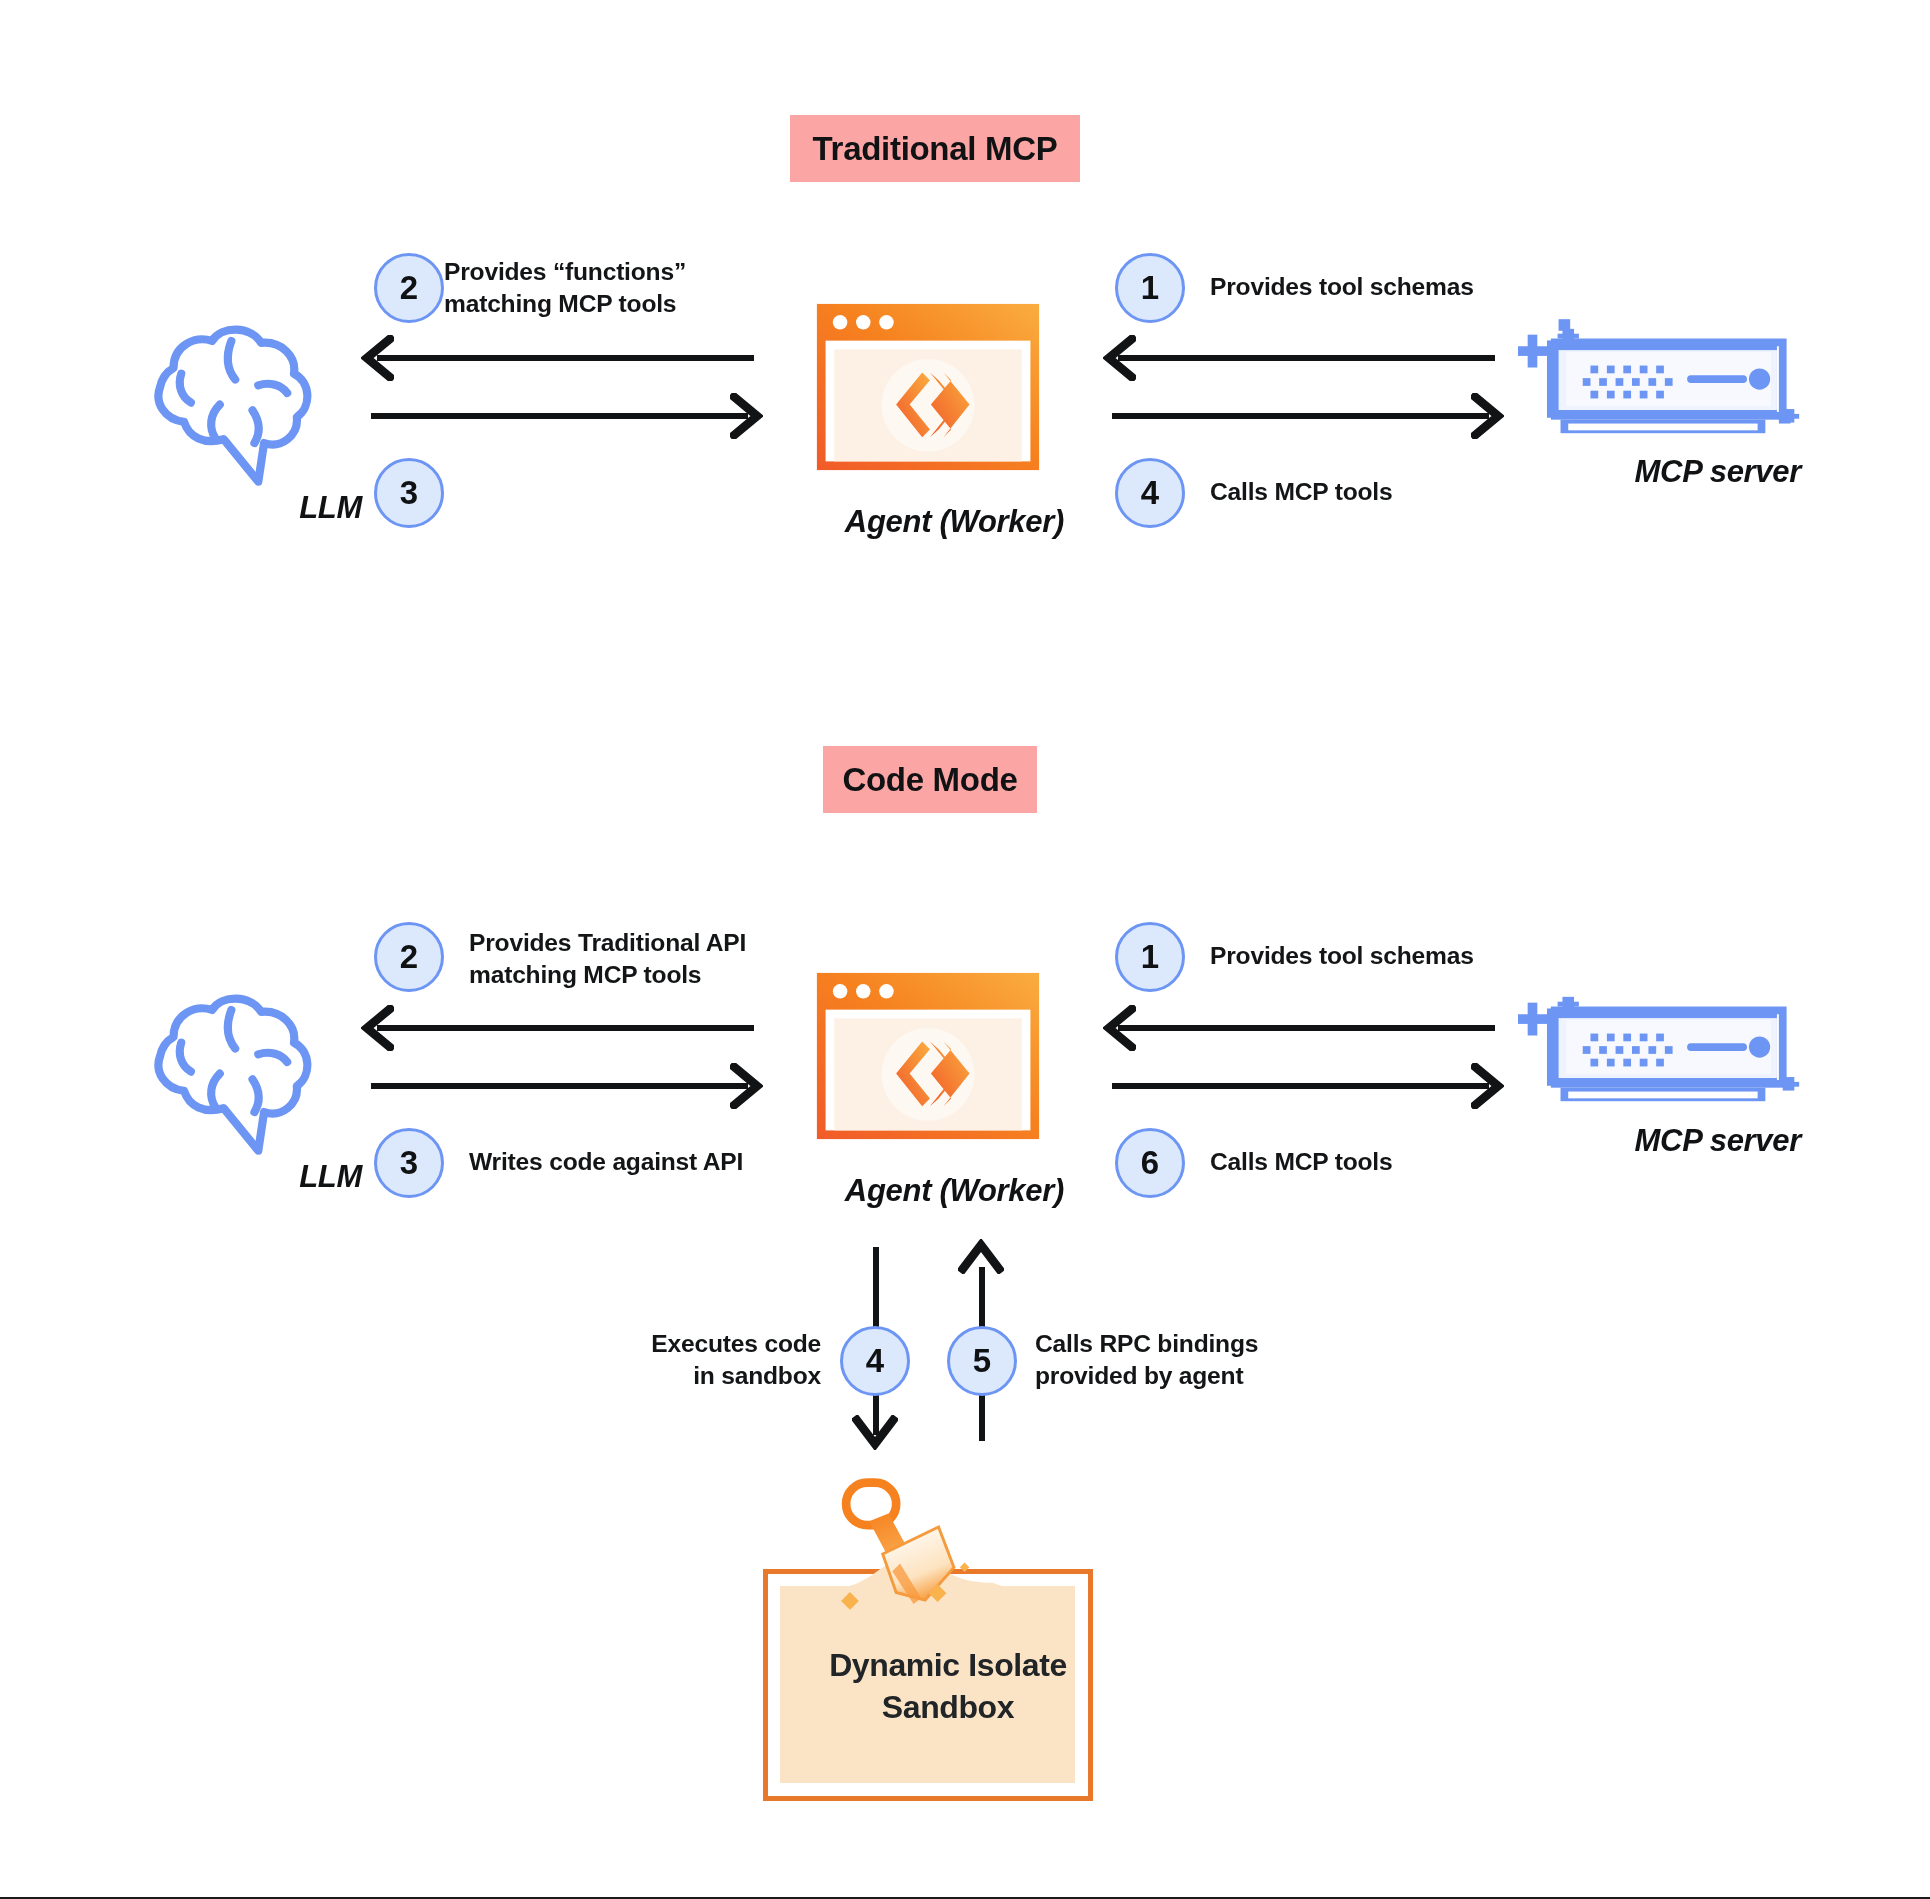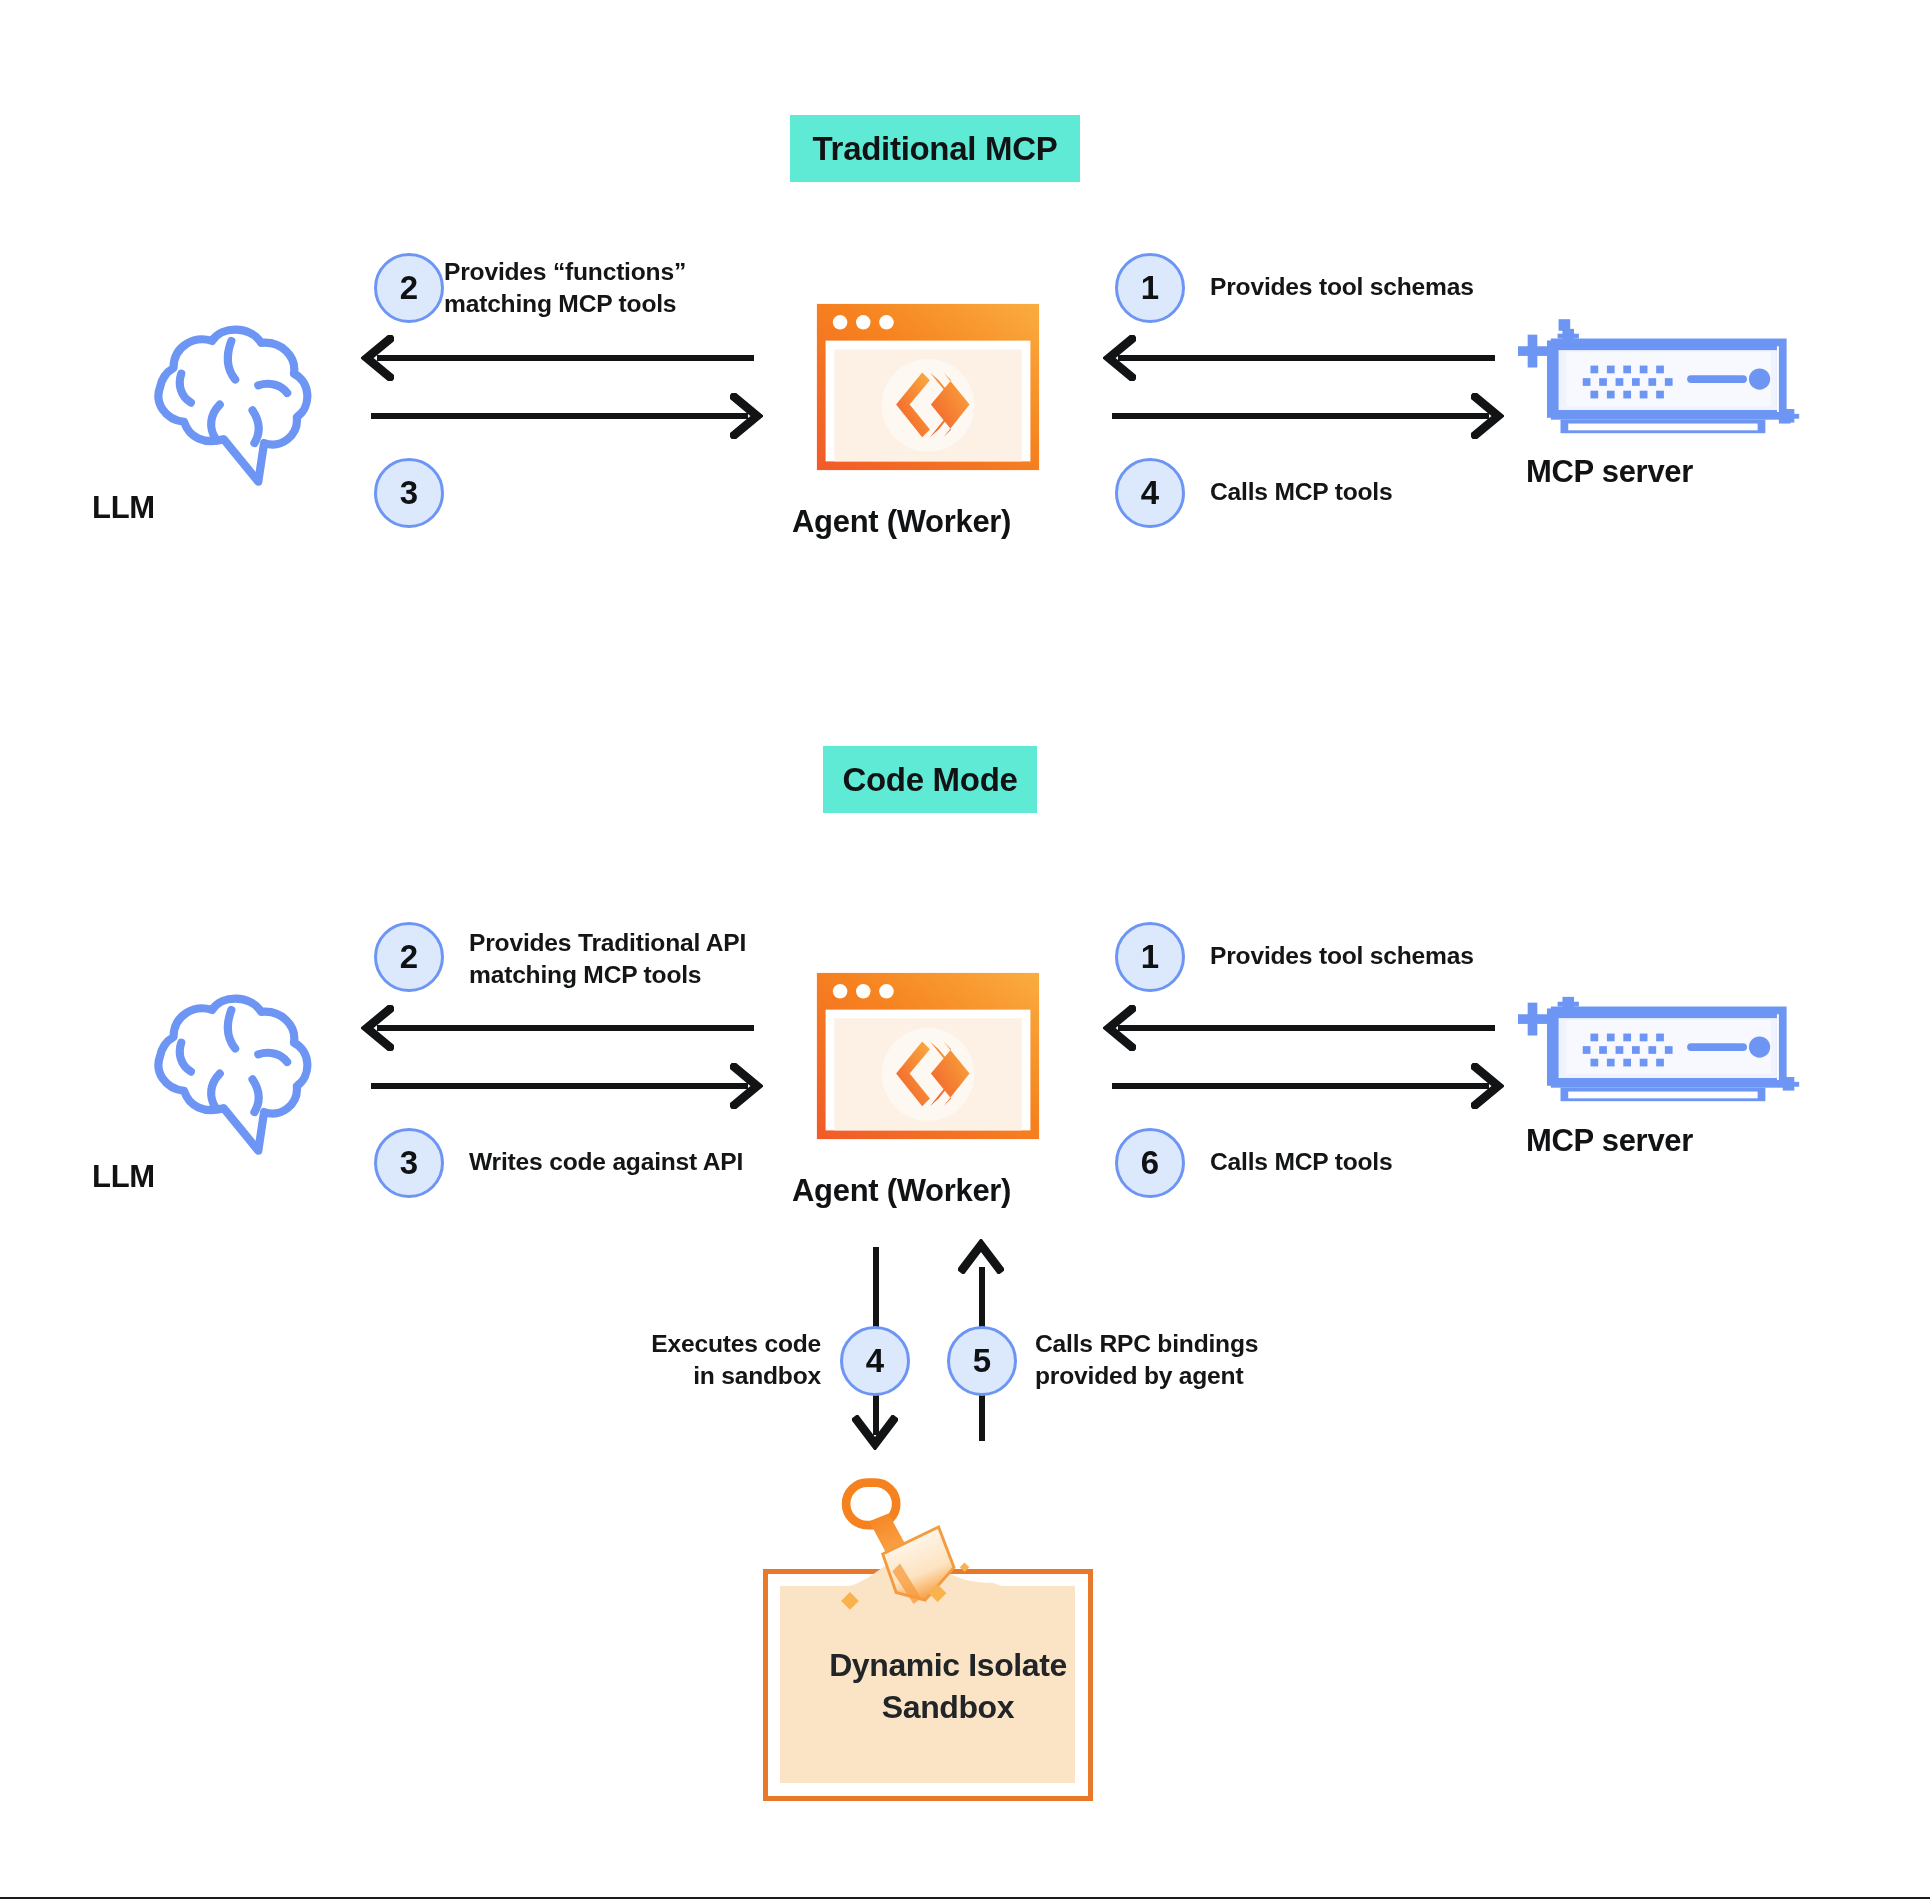--- a/index.html
+++ b/index.html
@@ -12,41 +12,42 @@
     color: #17191b;
     position: relative;
     overflow: hidden;
     border-bottom: 2.9px solid #1b1b1b;
   }
   .canvas { position: absolute; inset: 0; }
 
   
   .title-chip {
     position: absolute;
-    background: #5eead4;
+    background: #fca5a5;
     display: flex;
     align-items: center;
     justify-content: center;
     font-weight: bold;
     font-size: 33px;
     letter-spacing: -0.3px;
     color: #101214;
     padding: 0 27px;
     white-space: nowrap;
   }
 
   
   .node-label {
     position: absolute;
     font-weight: bold;
     font-size: 31px;
     letter-spacing: -0.3px;
     color: #101214;
-    text-align: left;
+    text-align: right;
     white-space: nowrap;
+    font-style: italic;
   }
 
   
   .step-circle {
     position: absolute;
     width: 70px;
     height: 70px;
     border-radius: 50%;
     background: #dce9fd;
     border: 3.9px solid #6d95f4;

